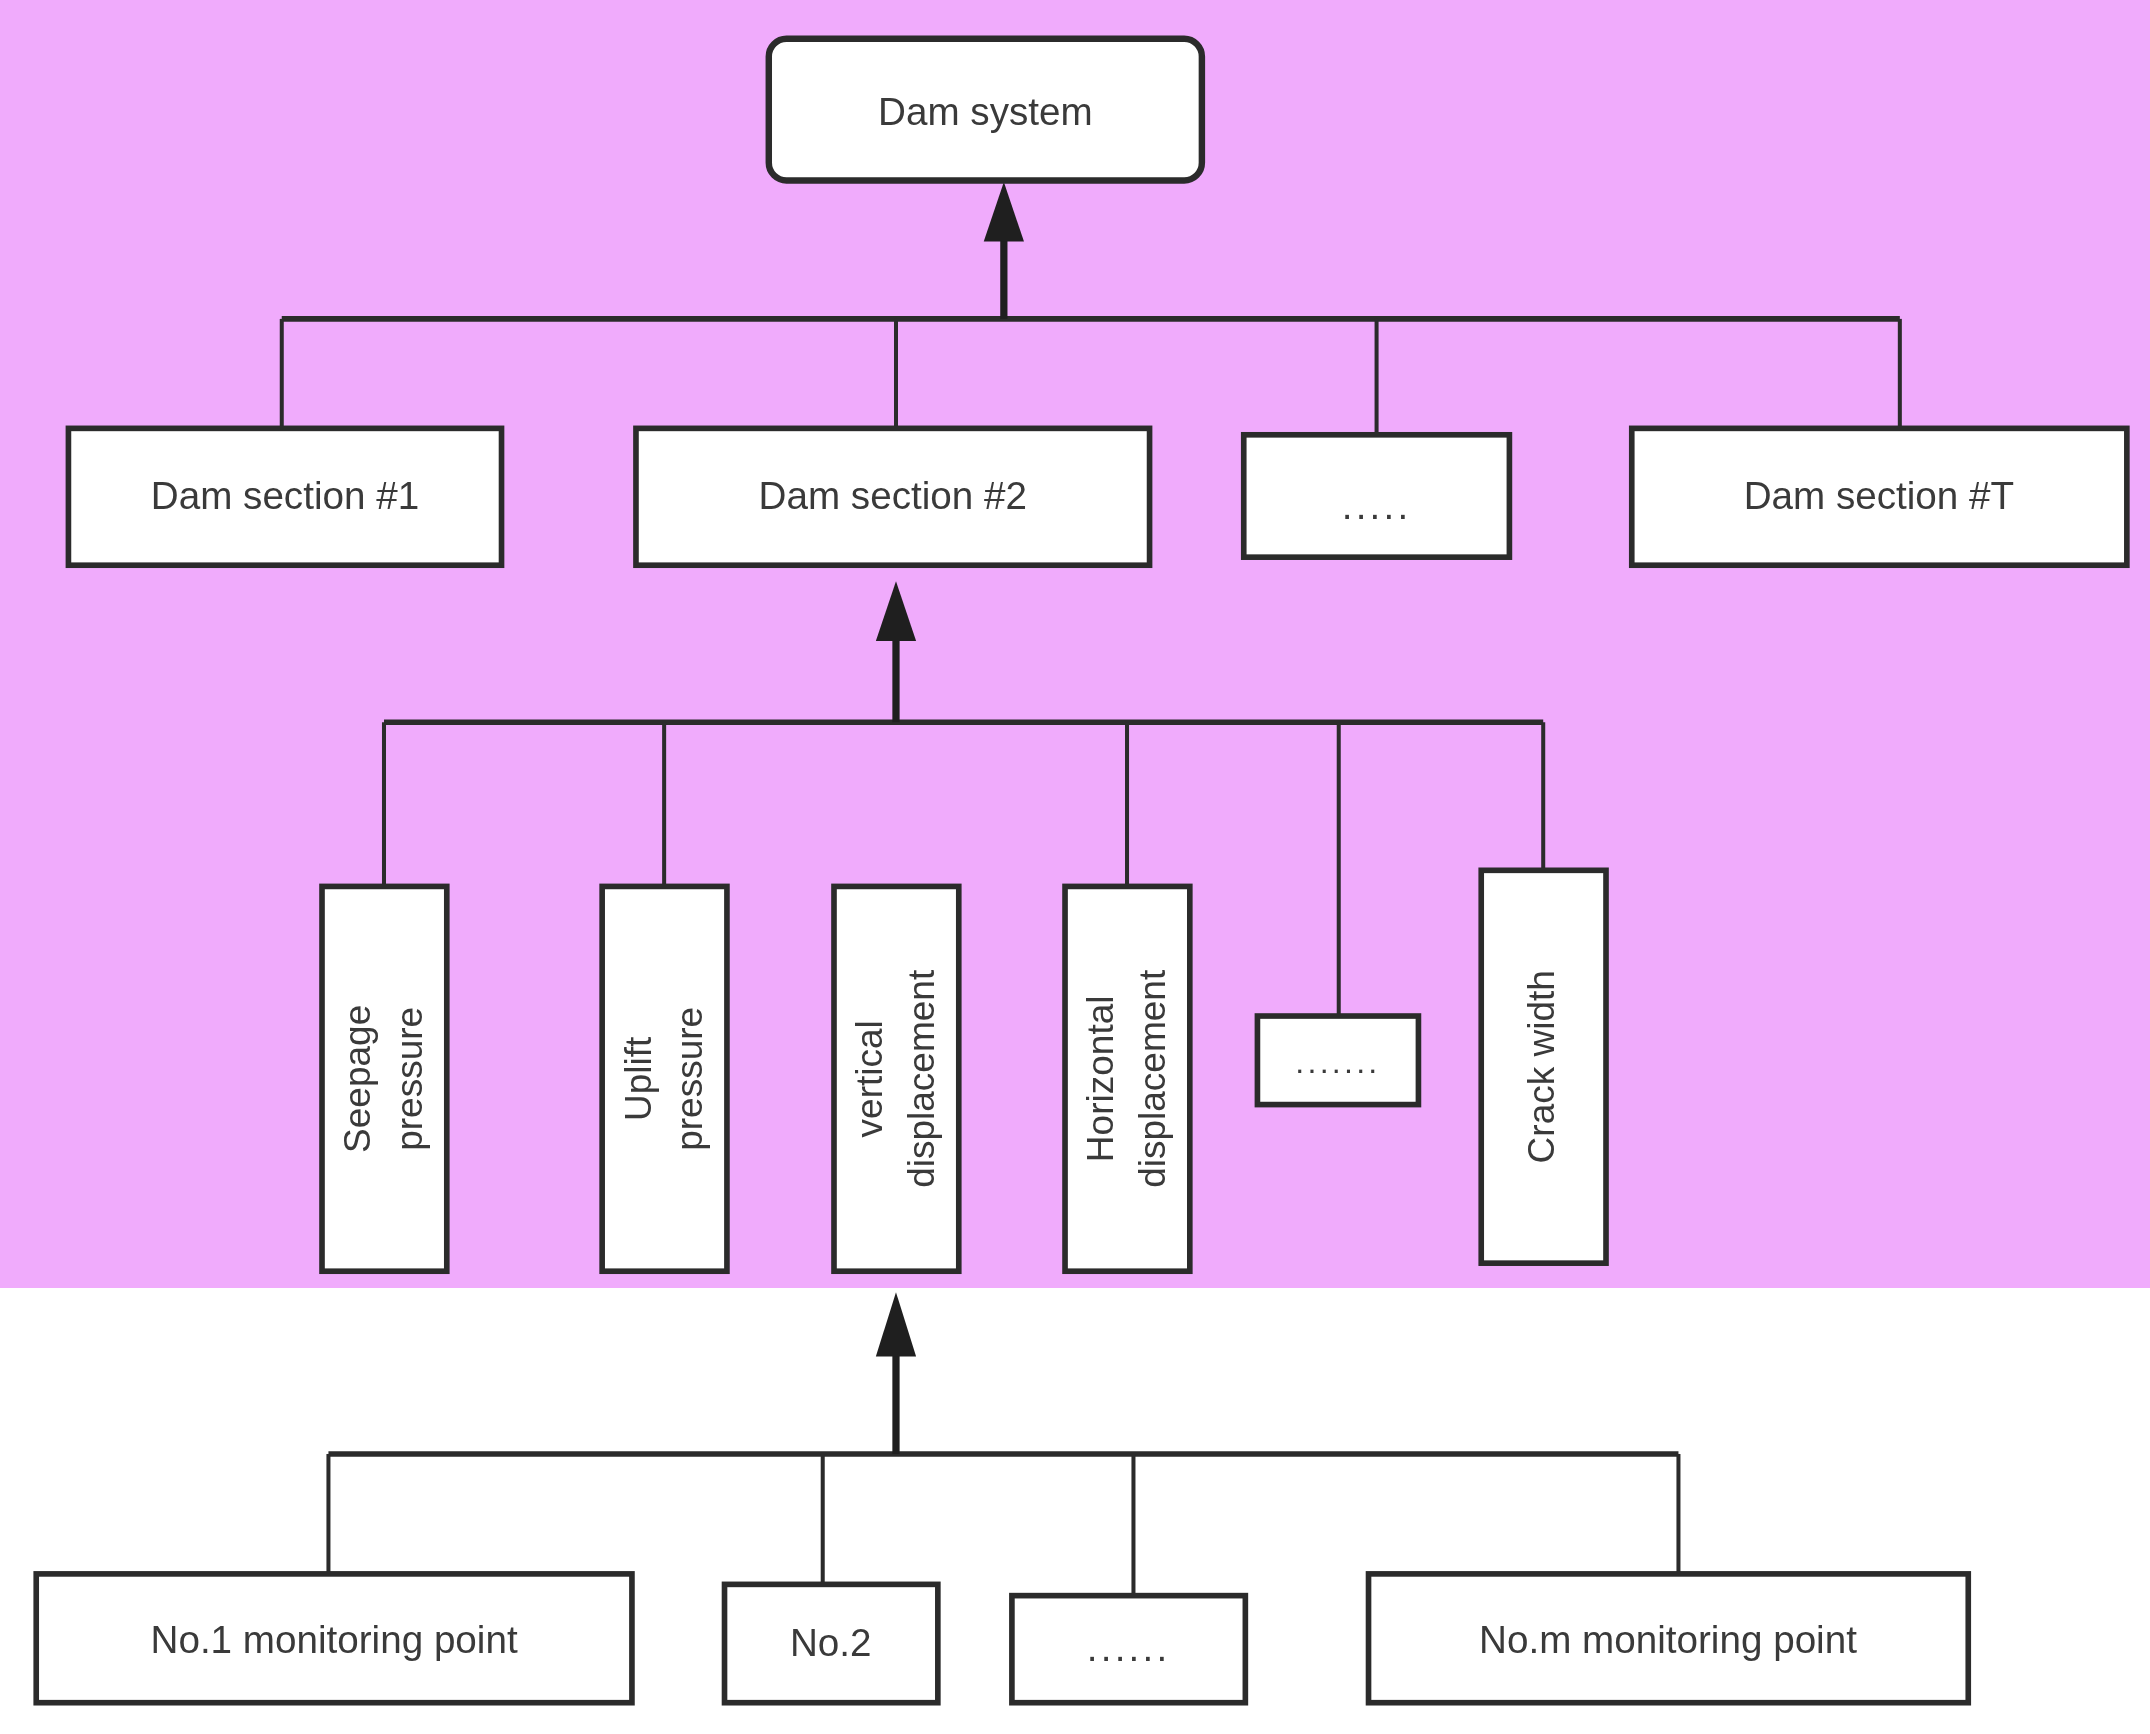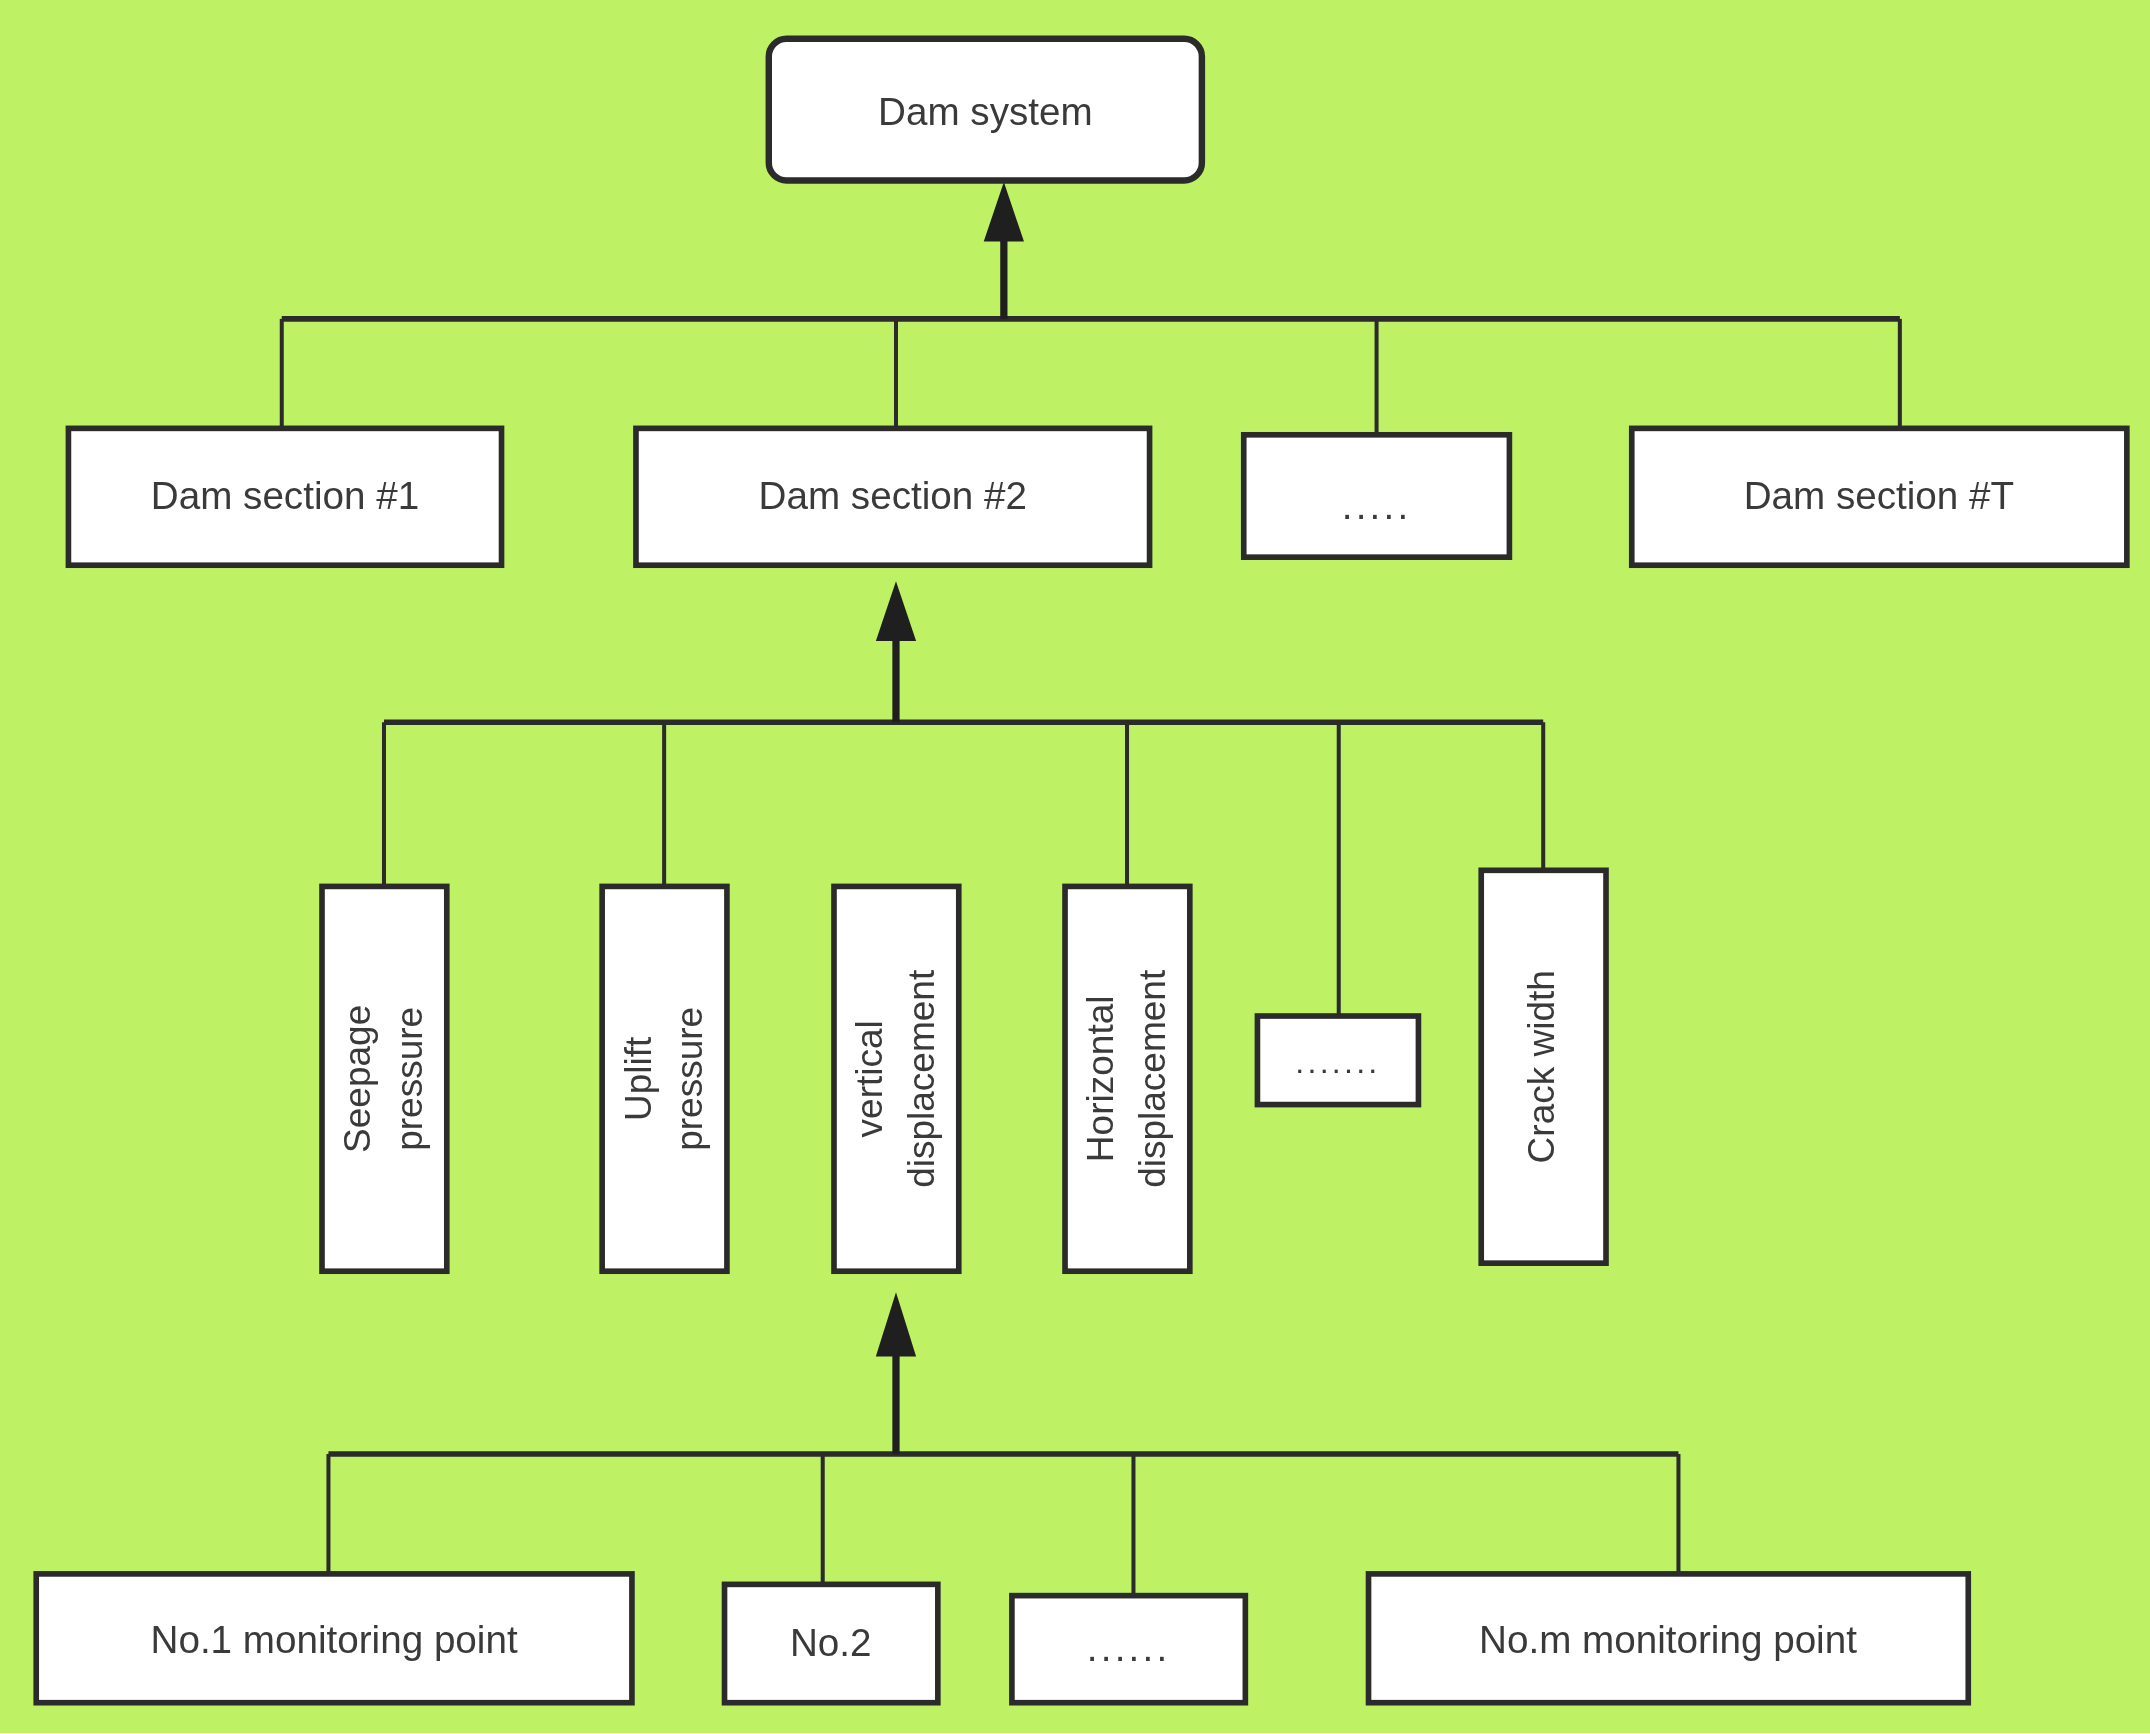--- a/index.html
+++ b/index.html
@@ -9,22 +9,22 @@
   }
   body {
     width: 2151px;
     height: 1735px;
     font-family: "Liberation Sans", sans-serif;
     overflow: hidden;
   }
   #diagram-root {
     position: relative;
     width: 2151px;
-    height: 1733px;
-    background: #bef264;
+    height: 1288px;
+    background: #f0abfc;
   }
   svg.diagram {
     display: block;
     width: 2151px;
     height: 1735px;
   }
   .node-rect {
     fill: #ffffff;
     stroke: #2b2b2b;
     stroke-width: 7;

